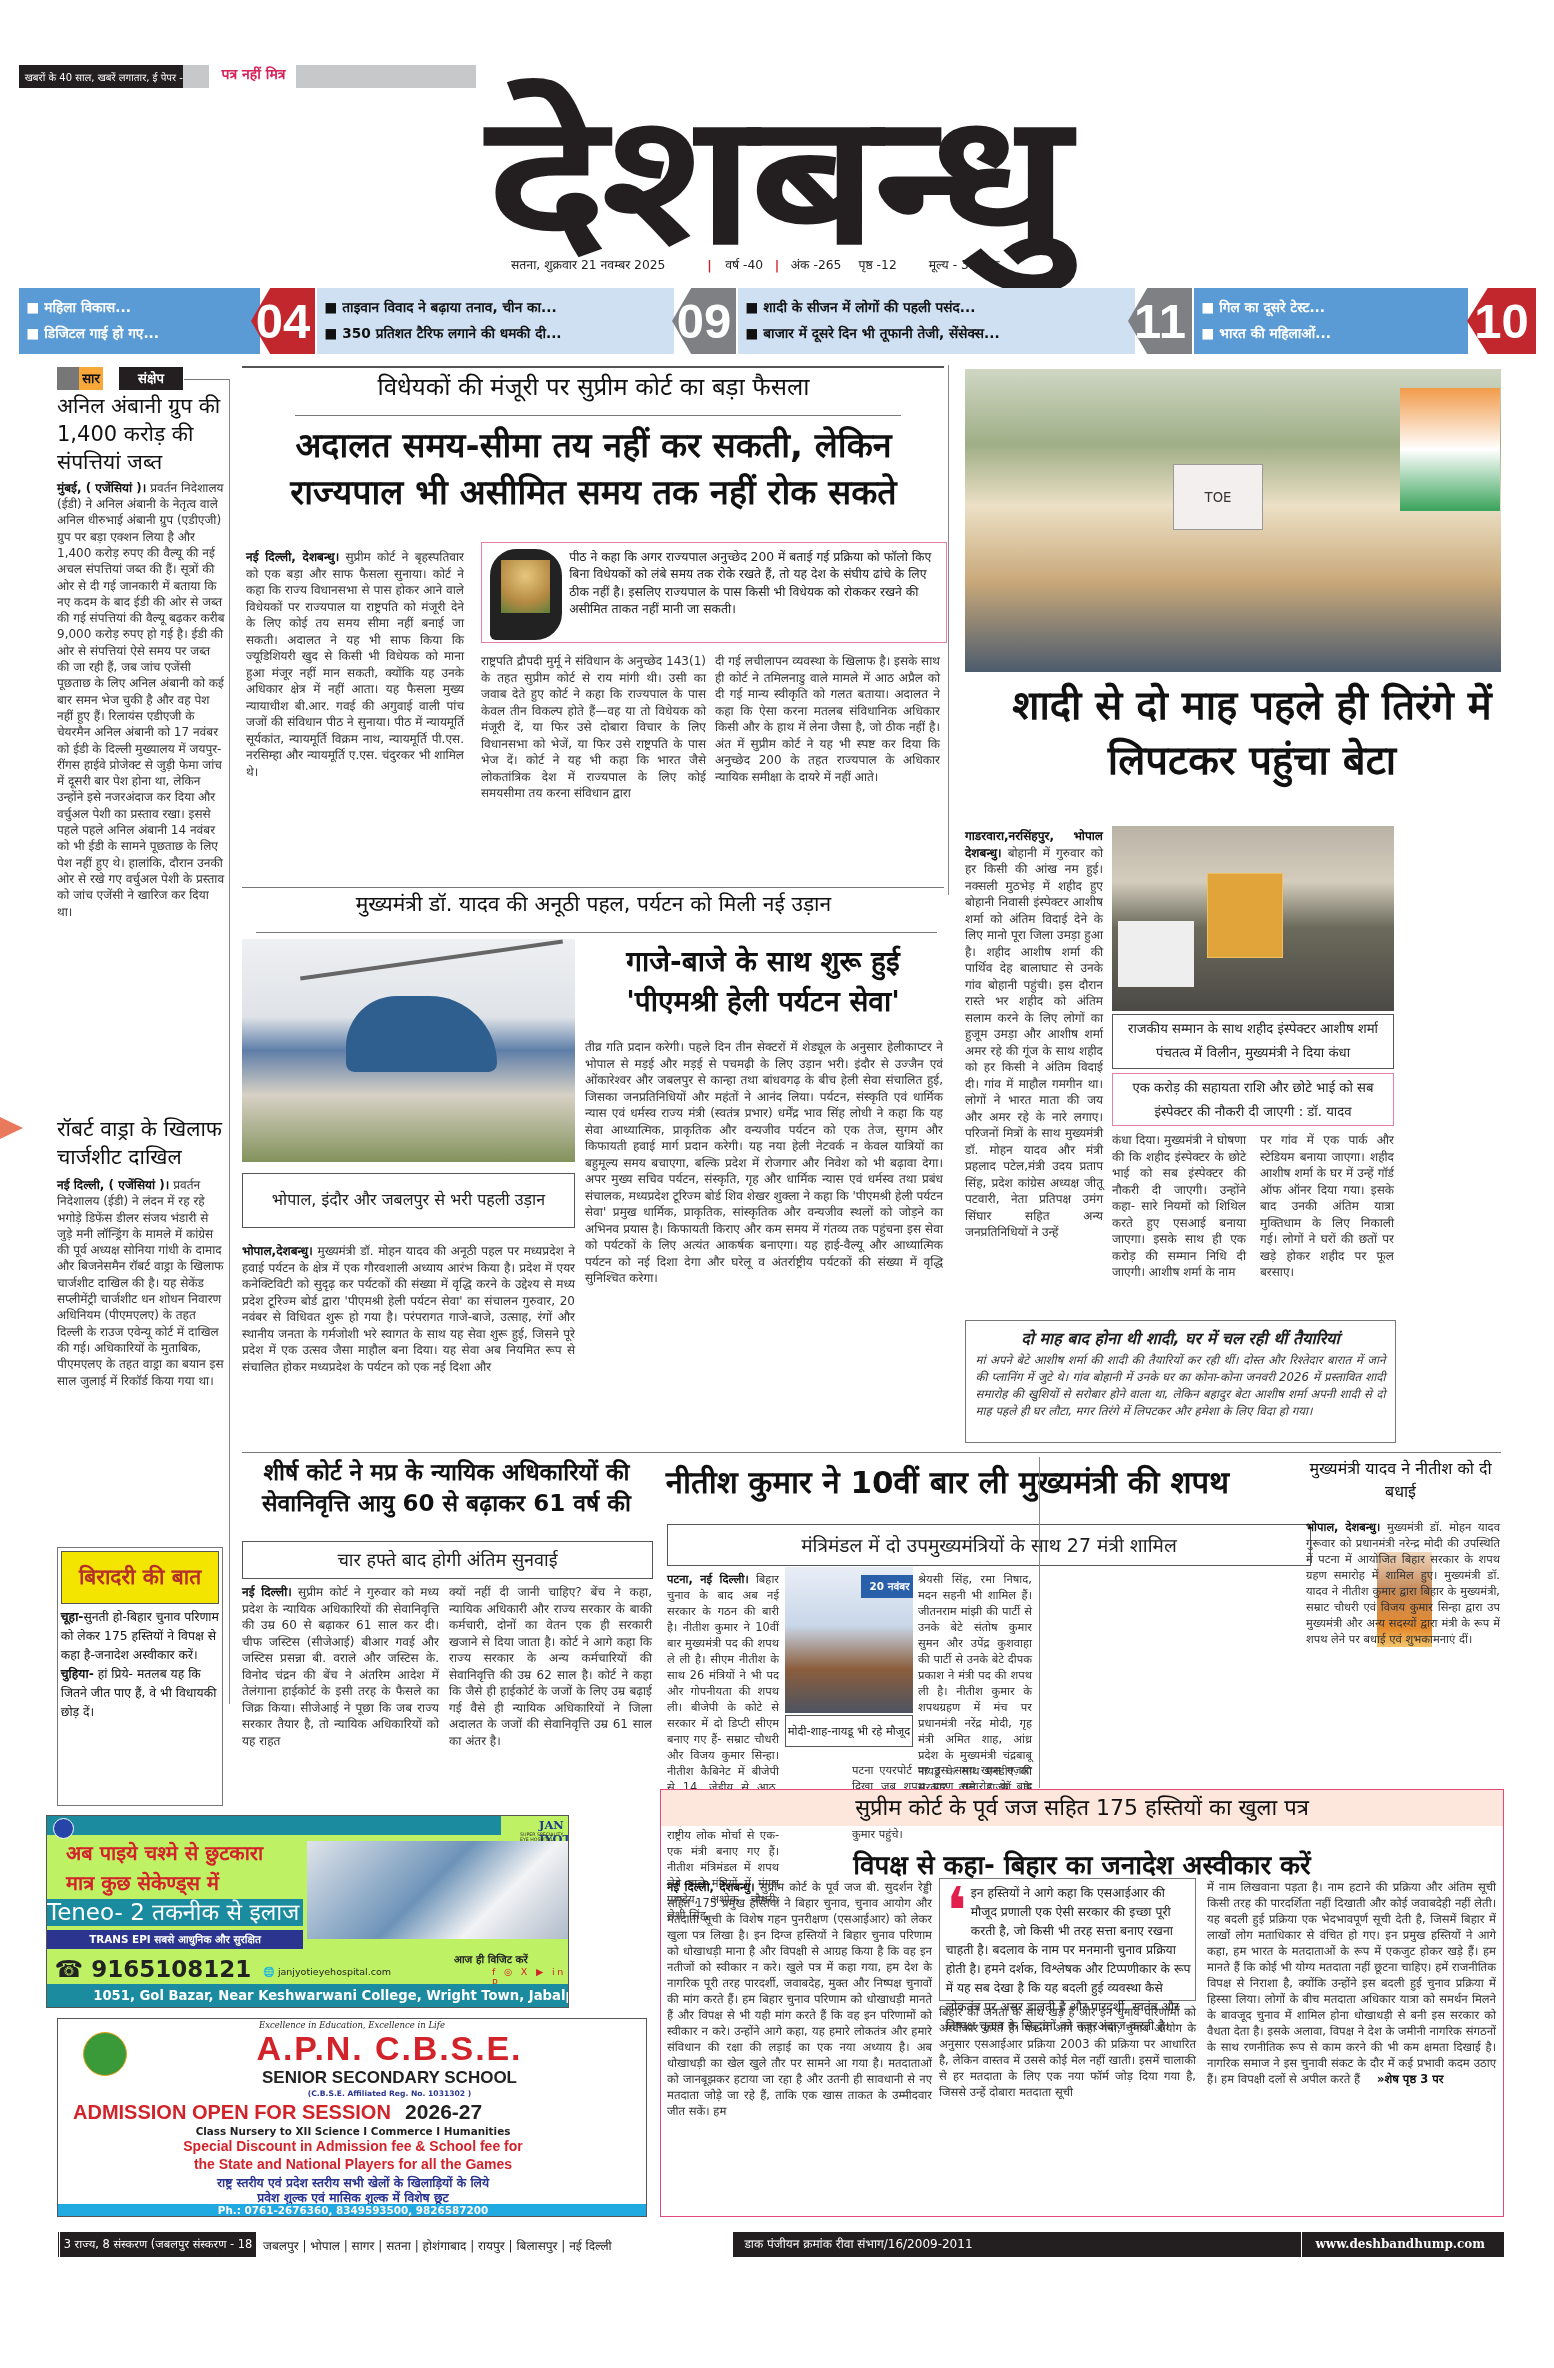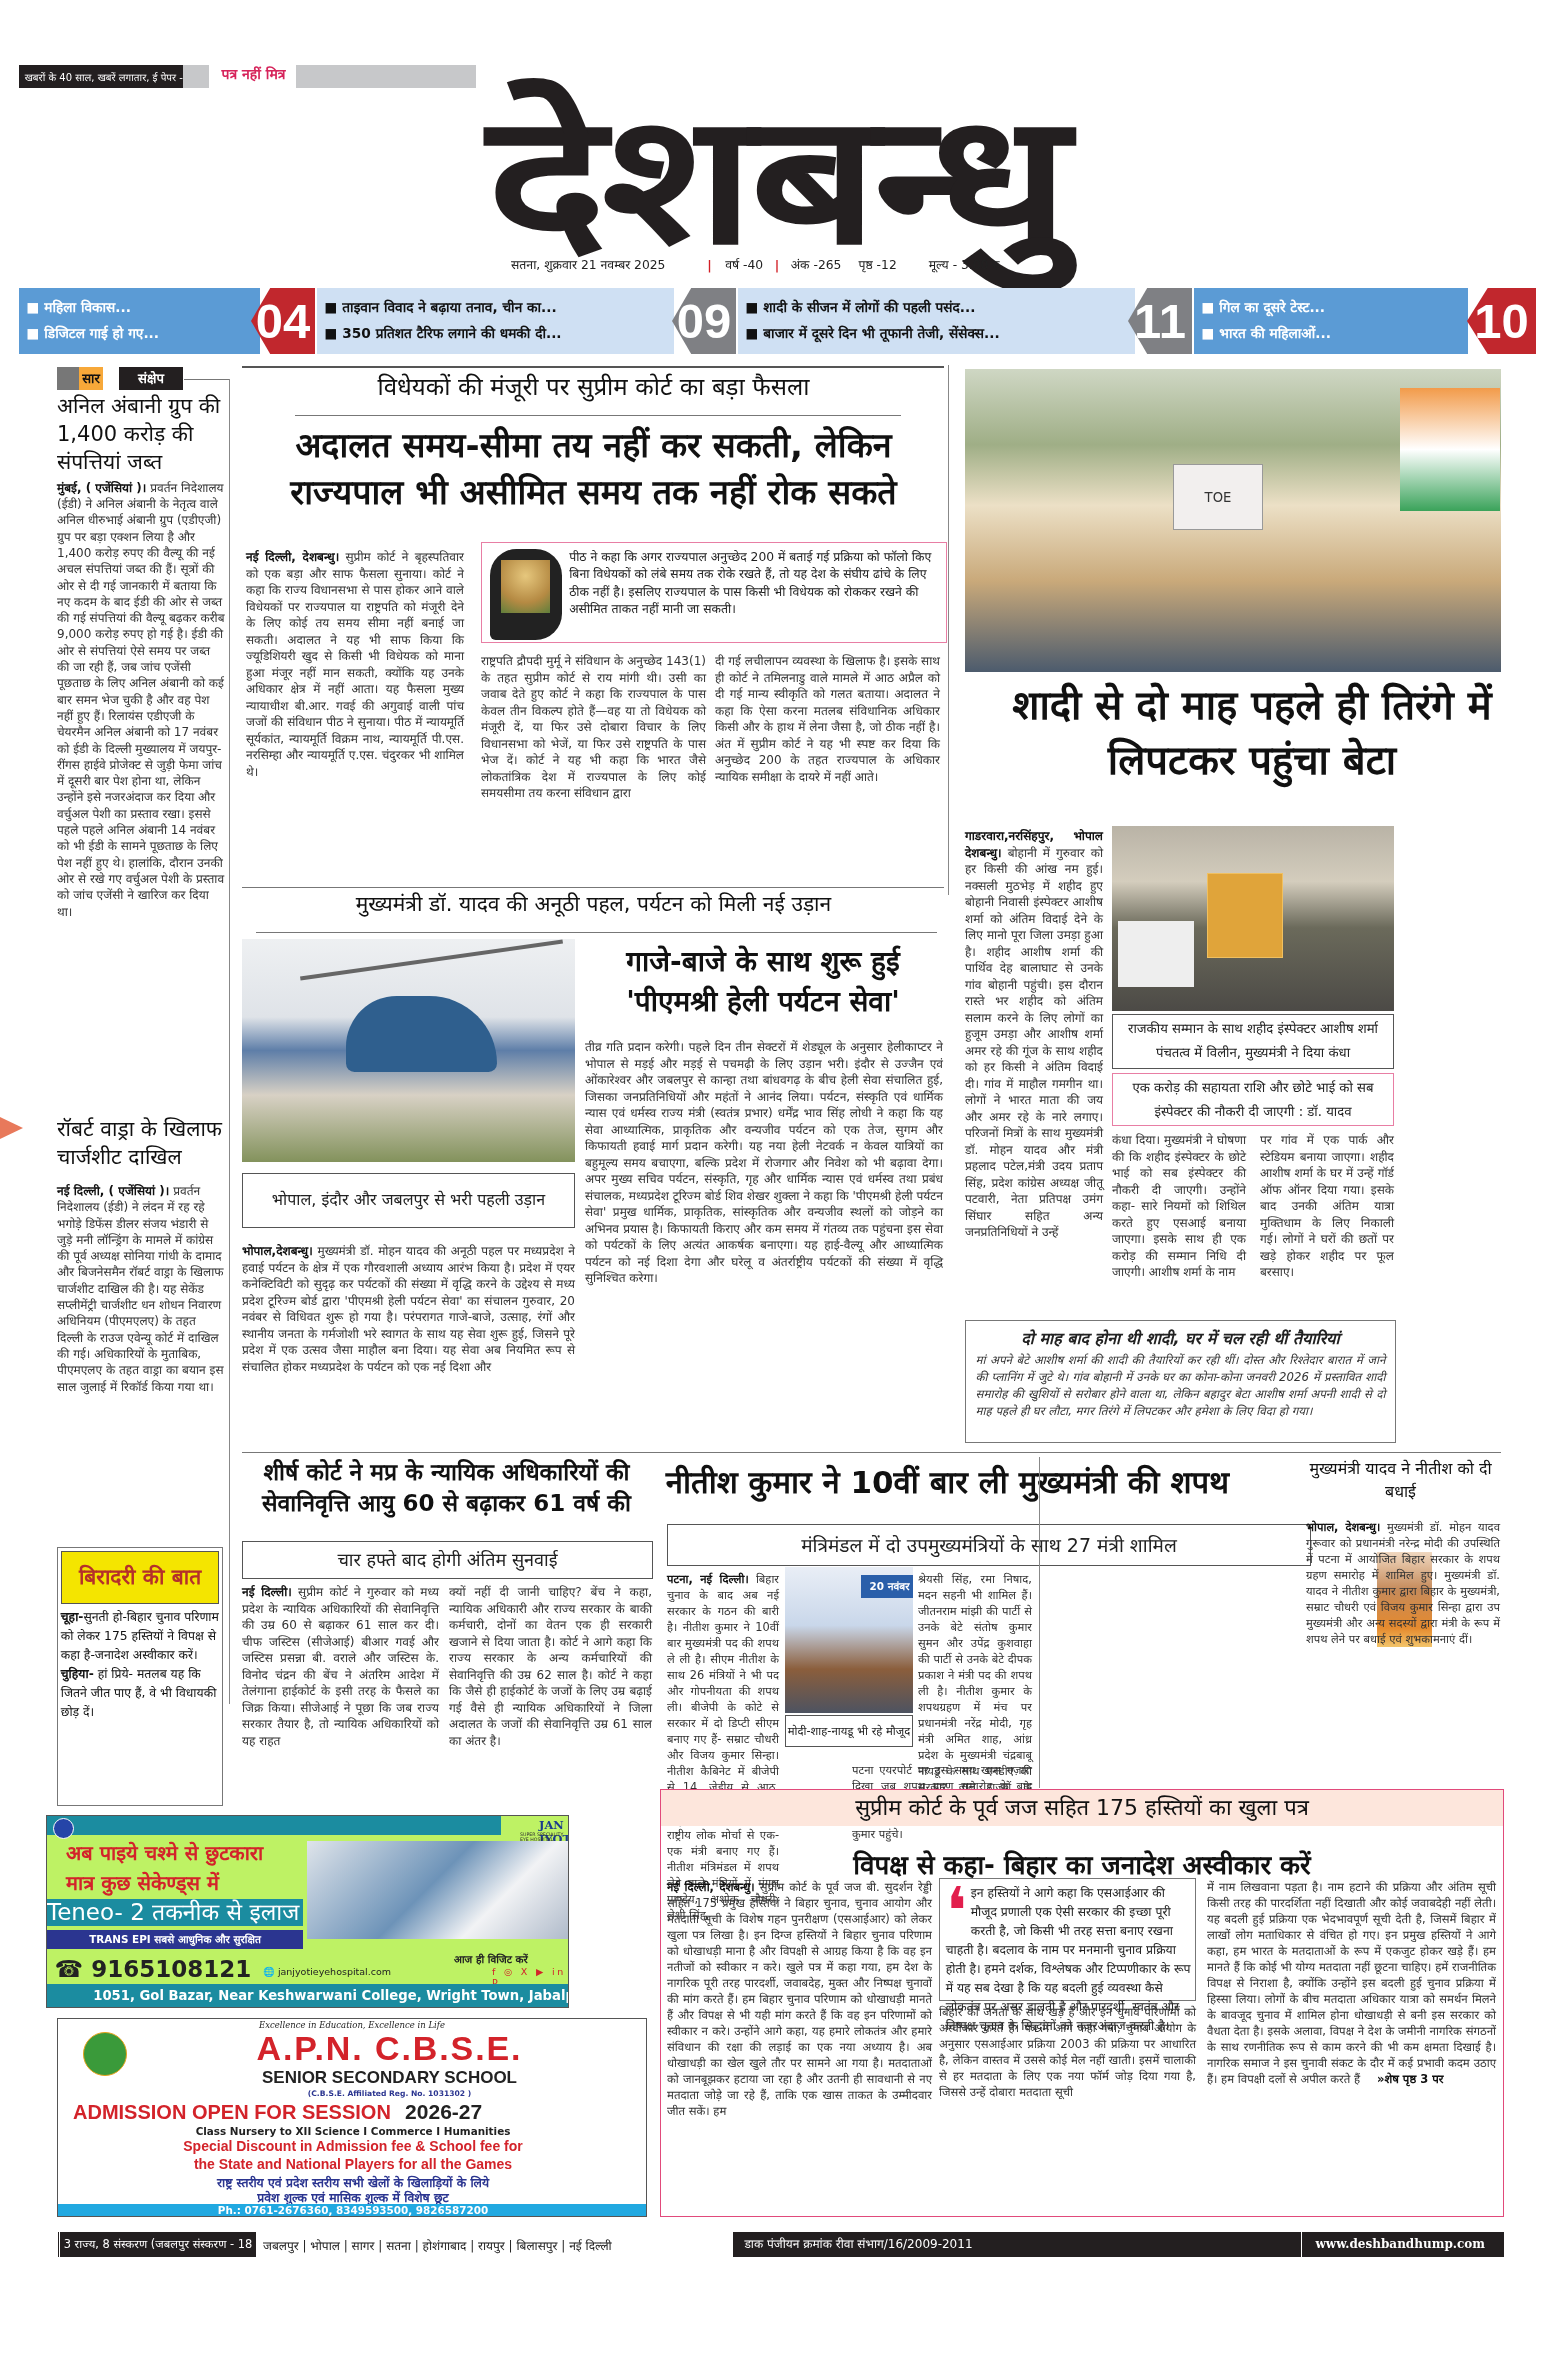--- a/index.html
+++ b/index.html
@@ -88,21 +88,21 @@
   <div class="hl" style="font-size:21px;text-align:left;line-height:28px;font-weight:400">अनिल अंबानी ग्रुप की 1,400 करोड़ की संपत्तियां जब्त</div>
   <div class="col-text" style="font-size:12px;line-height:16.3px;text-align:left;margin-top:3.8px">
     <b>मुंबई, ( एजेंसियां )।</b> <span>प्रवर्तन निदेशालय (ईडी) ने अनिल अंबानी के नेतृत्व वाले अनिल धीरुभाई अंबानी ग्रुप (एडीएजी) ग्रुप पर बड़ा एक्शन लिया है और 1,400 करोड़ रुपए की वैल्यू की नई अचल संपत्तियां जब्त की हैं। सूत्रों की ओर से दी गई जानकारी में बताया कि नए कदम के बाद ईडी की ओर से जब्त की गई संपत्तियां की वैल्यू बढ़कर करीब 9,000 करोड़ रुपए हो गई है। ईडी की ओर से संपत्तियां ऐसे समय पर जब्त की जा रही हैं, जब जांच एजेंसी पूछताछ के लिए अनिल अंबानी को कई बार समन भेज चुकी है और वह पेश नहीं हुए हैं। रिलायंस एडीएजी के चेयरमैन अनिल अंबानी को 17 नवंबर को ईडी के दिल्ली मुख्यालय में जयपुर-रींगस हाईवे प्रोजेक्ट से जुड़ी फेमा जांच में दूसरी बार पेश होना था, लेकिन उन्होंने इसे नजरअंदाज कर दिया और वर्चुअल पेशी का प्रस्ताव रखा। इससे पहले पहले अनिल अंबानी 14 नवंबर को भी ईडी के सामने पूछताछ के लिए पेश नहीं हुए थे। हालांकि, दौरान उनकी ओर से रखे गए वर्चुअल पेशी के प्रस्ताव को जांच एजेंसी ने खारिज कर दिया था।</span>
   </div>
 </div>
 
 <div class="abs" style="left:0;top:1117px;width:0;height:0;border-top:11.4px solid transparent;border-bottom:11.4px solid transparent;border-left:23px solid #e8795b"></div>
 
 <div class="abs" style="left:57px;top:1115px;width:168px">
   <div class="hl" style="font-size:21px;text-align:left;line-height:28px;font-weight:400">रॉबर्ट वाड्रा के खिलाफ चार्जशीट दाखिल</div>
-  <div class="col-text" style="font-size:12px;line-height:16.3px;text-align:left;margin-top:12px">
+  <div class="col-text" style="font-size:12px;line-height:16.3px;text-align:left;margin-top:6px">
     <b>नई दिल्ली, ( एजेंसियां )।</b> <span>प्रवर्तन निदेशालय (ईडी) ने लंदन में रह रहे भगोड़े डिफेंस डीलर संजय भंडारी से जुड़े मनी लॉन्ड्रिंग के मामले में कांग्रेस की पूर्व अध्यक्ष सोनिया गांधी के दामाद और बिजनेसमैन रॉबर्ट वाड्रा के खिलाफ चार्जशीट दाखिल की है। यह सेकेंड सप्लीमेंट्री चार्जशीट धन शोधन निवारण अधिनियम (पीएमएलए) के तहत दिल्ली के राउज एवेन्यू कोर्ट में दाखिल की गई। अधिकारियों के मुताबिक, पीएमएलए के तहत वाड्रा का बयान इस साल जुलाई में रिकॉर्ड किया गया था।</span>
   </div>
 </div>
 
 <div class="abs box" style="left:57px;top:1547px;width:166px;height:259px;padding:2.8px">
   <div style="background:#f4e500;height:53px;border:0.9px solid #555;text-align:center;font-weight:900;font-size:21px;color:#b5302a;line-height:51px">बिरादरी की बात</div>
   <div style="font-size:12.3px;line-height:19px;margin-top:3.8px;color:#111">
     <b>चूहा-</b><span>सुनती हो-बिहार चुनाव परिणाम को लेकर 175 हस्तियों ने विपक्ष से कहा है-जनादेश अस्वीकार करें।</span><br>
     <b>चुहिया-</b> <span>हां प्रिये- मतलब यह कि जितने जीत पाए हैं, वे भी विधायकी छोड़ दें।</span>
   </div>

